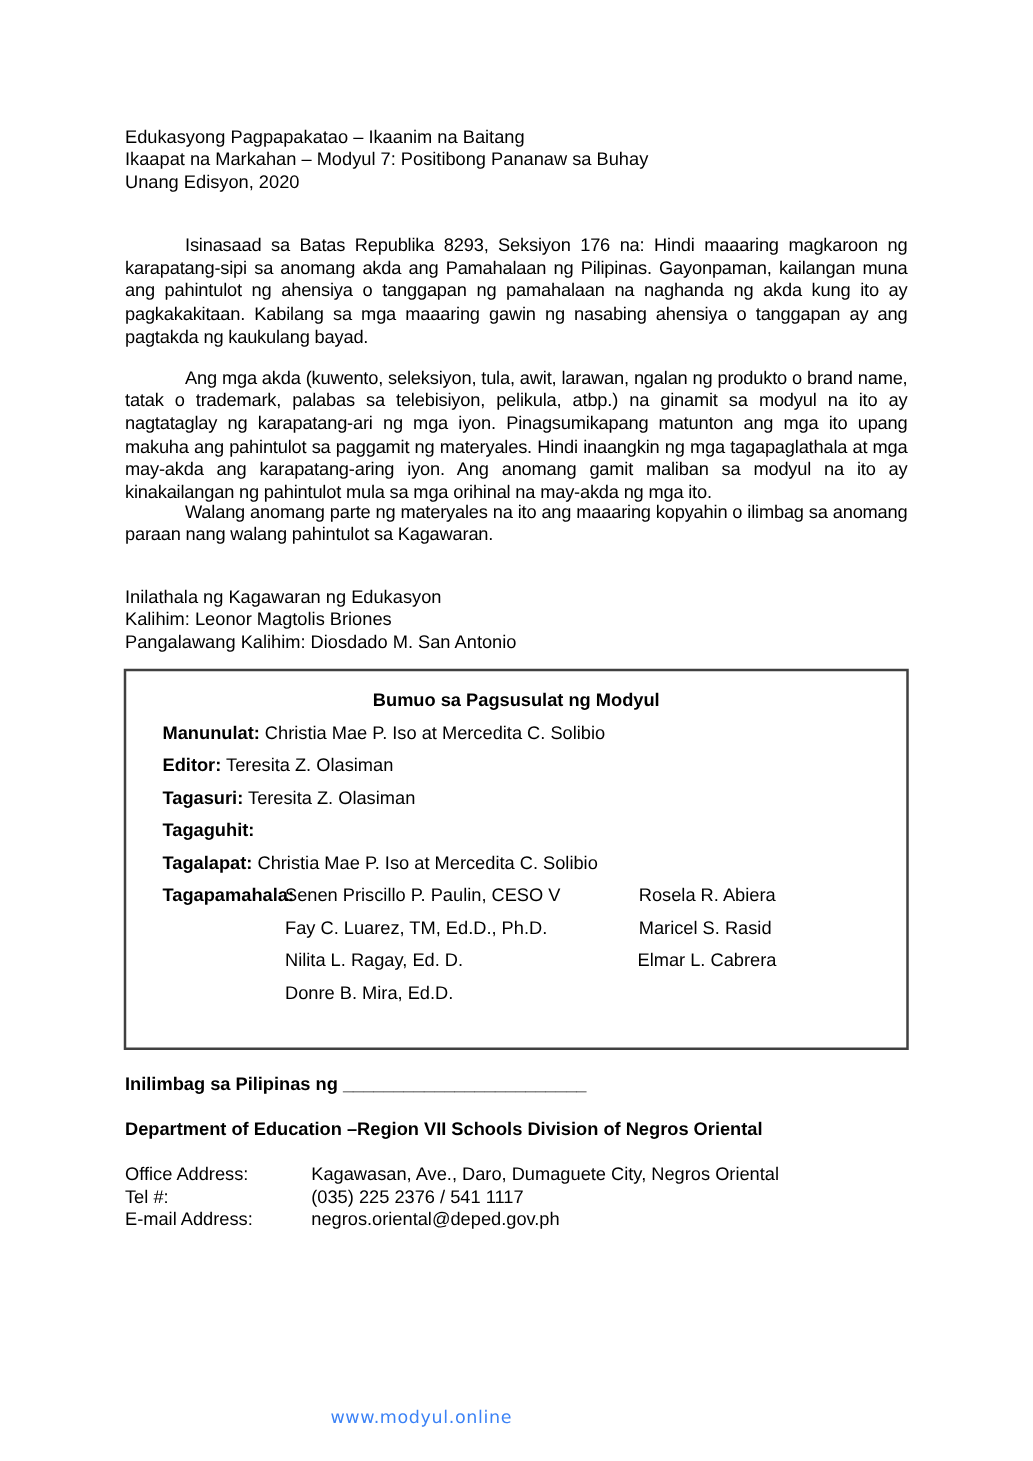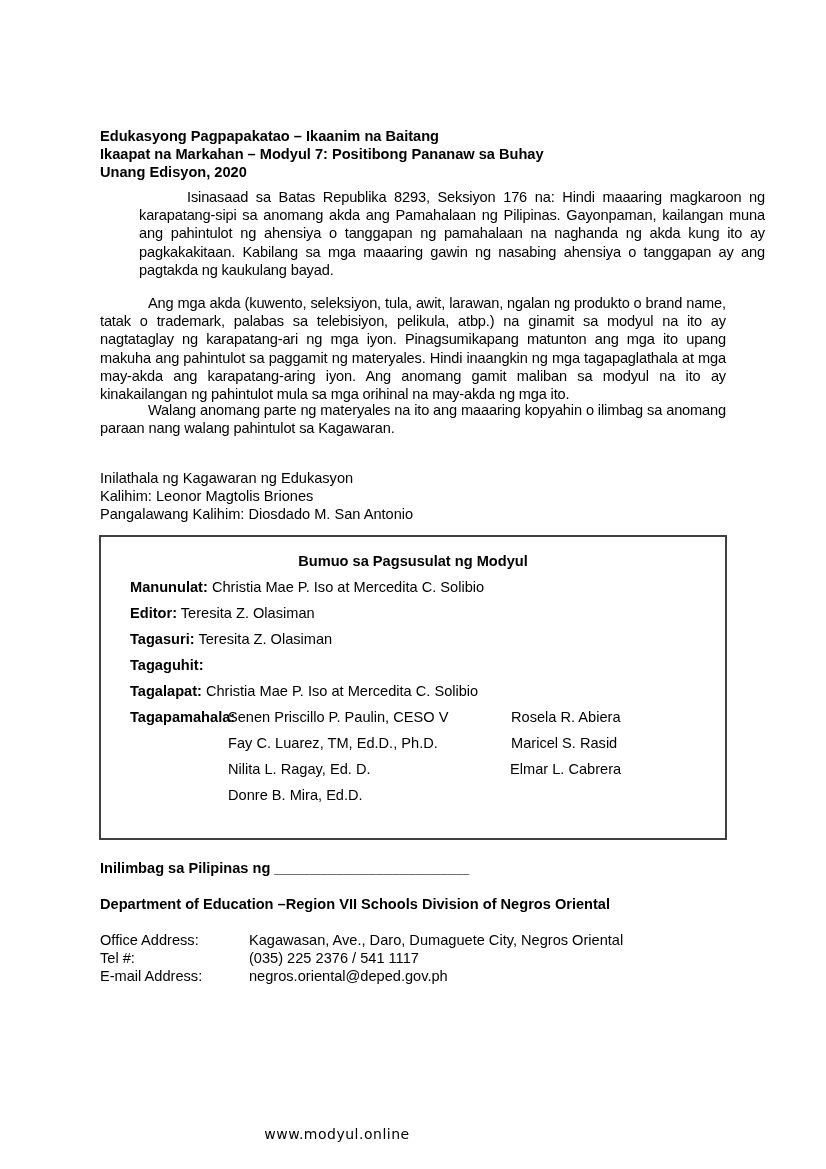--- a/index.html
+++ b/index.html
@@ -1,48 +1,48 @@
 <!DOCTYPE html>
 <html><head>
 <meta charset="utf-8">
 <style>
   html, body { margin: 0; padding: 0; background: #ffffff; }
   body {
     width: 826px; height: 1169px; position: relative; overflow: hidden;
     font-family: "Liberation Sans", sans-serif; color: #000; font-size: 14.6px;
   }
-  .head { position: absolute; top: 101px; left: 100px; line-height: 18.2px; font-weight: bold; font-size: 14.6px; margin-top: 26px; }
+  .head { position: absolute; top: 101px; left: 100px; line-height: 18.2px; font-weight: normal; font-size: 14.6px; }
   .head div { white-space: nowrap; }
   .para {
     position: absolute; left: 100px; width: 626px; text-align: justify;
     line-height: 18.2px; font-size: 14.6px; letter-spacing: -0.15px;
   }
   .para .indent { display: inline-block; width: 48px; }
-  #p1 { top: 188px; margin-left: 39px; }
+  #p1 { top: 188px; }
   #p2 { top: 294px; }
   #p3 { top: 401px; }
   .pub { position: absolute; left: 100px; top: 469px; line-height: 18.2px; }
   .box {
     position: absolute; left: 99px; top: 535px; width: 624px; height: 301px;
     border: 2px solid #404040; box-sizing: content-box;
   }
   .box-title { position: absolute; top: 16px; left: 0; width: 100%; text-align: center; font-weight: bold; }
   .credit { position: absolute; left: 12px; white-space: nowrap; margin-left: 17px; }
   .credit b { font-weight: bold; }
   .mgr-col1 { position: absolute; left: 127px; white-space: nowrap; }
   .mgr-col2 { position: absolute; left: 410px; white-space: nowrap; }
   .printed { position: absolute; left: 100px; top: 860px; font-weight: bold; white-space: nowrap; }
   .deped { position: absolute; left: 100px; top: 896px; font-weight: bold; white-space: nowrap; }
   .contact { position: absolute; left: 100px; top: 931px; line-height: 18.2px; }
   .contact .row { position: relative; height: 18.2px; white-space: nowrap; }
   .contact .lbl { position: absolute; left: 0; }
   .contact .val { position: absolute; left: 149px; }
   .watermark {
     position: absolute; top: 1126px; left: 0; width: 674px; text-align: center;
-    font-family: "DejaVu Sans", sans-serif; font-size: 14px; color: #000000; letter-spacing: 0.5px;
+    font-family: "DejaVu Sans", sans-serif; font-size: 14px; color: #3b82f6; letter-spacing: 0.5px;
   }
 </style>
 </head>
 <body>
 
 <div class="head">
   <div>Edukasyong Pagpapakatao – Ikaanim na Baitang</div>
   <div>Ikaapat na Markahan – Modyul 7: Positibong Pananaw sa Buhay</div>
   <div>Unang Edisyon, 2020</div>
 </div>

